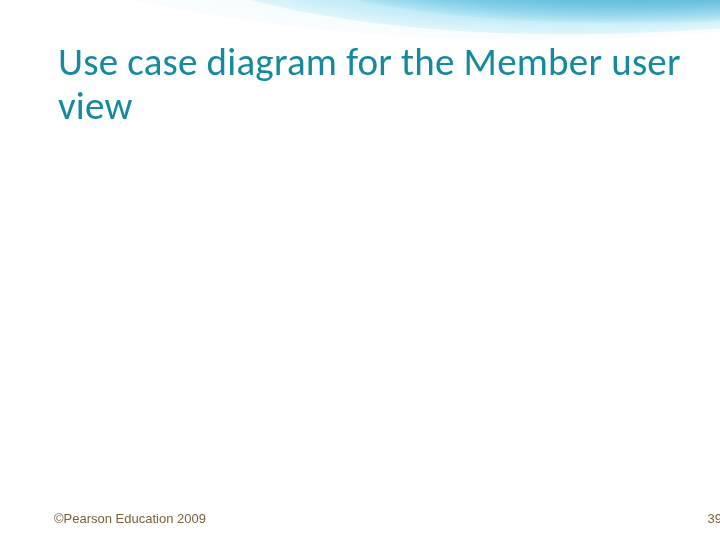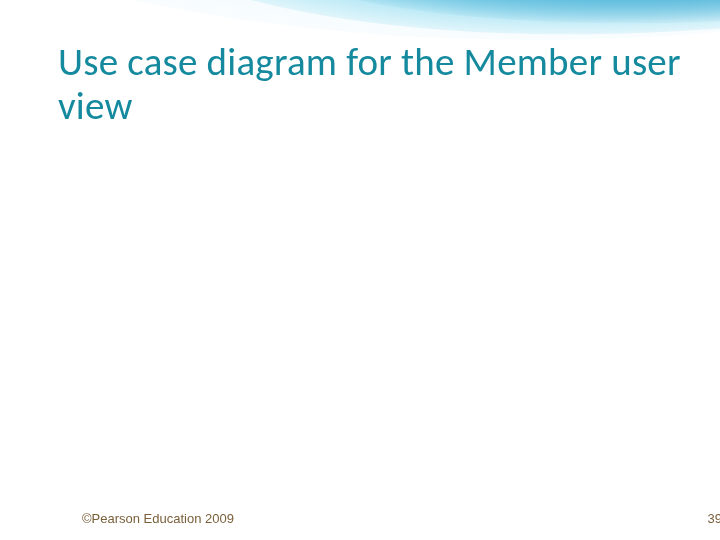--- a/index.html
+++ b/index.html
@@ -89,21 +89,21 @@
     color: #158a9e; 
     font-size: 39px;
     line-height: 1.12;
     font-weight: 400;
     letter-spacing: 0.2px;
   }
 
   .footer-left {
     position: absolute;
     bottom: 14px;
-    left: 50px;
+    left: 22px;
     color: #7a603b;
     font-family: Arial, sans-serif;
     font-size: 13px;
   }
   .footer-right {
     position: absolute;
     bottom: 14px;
     right: 30px;
     color: #7a603b;
     font-family: Arial, sans-serif;

